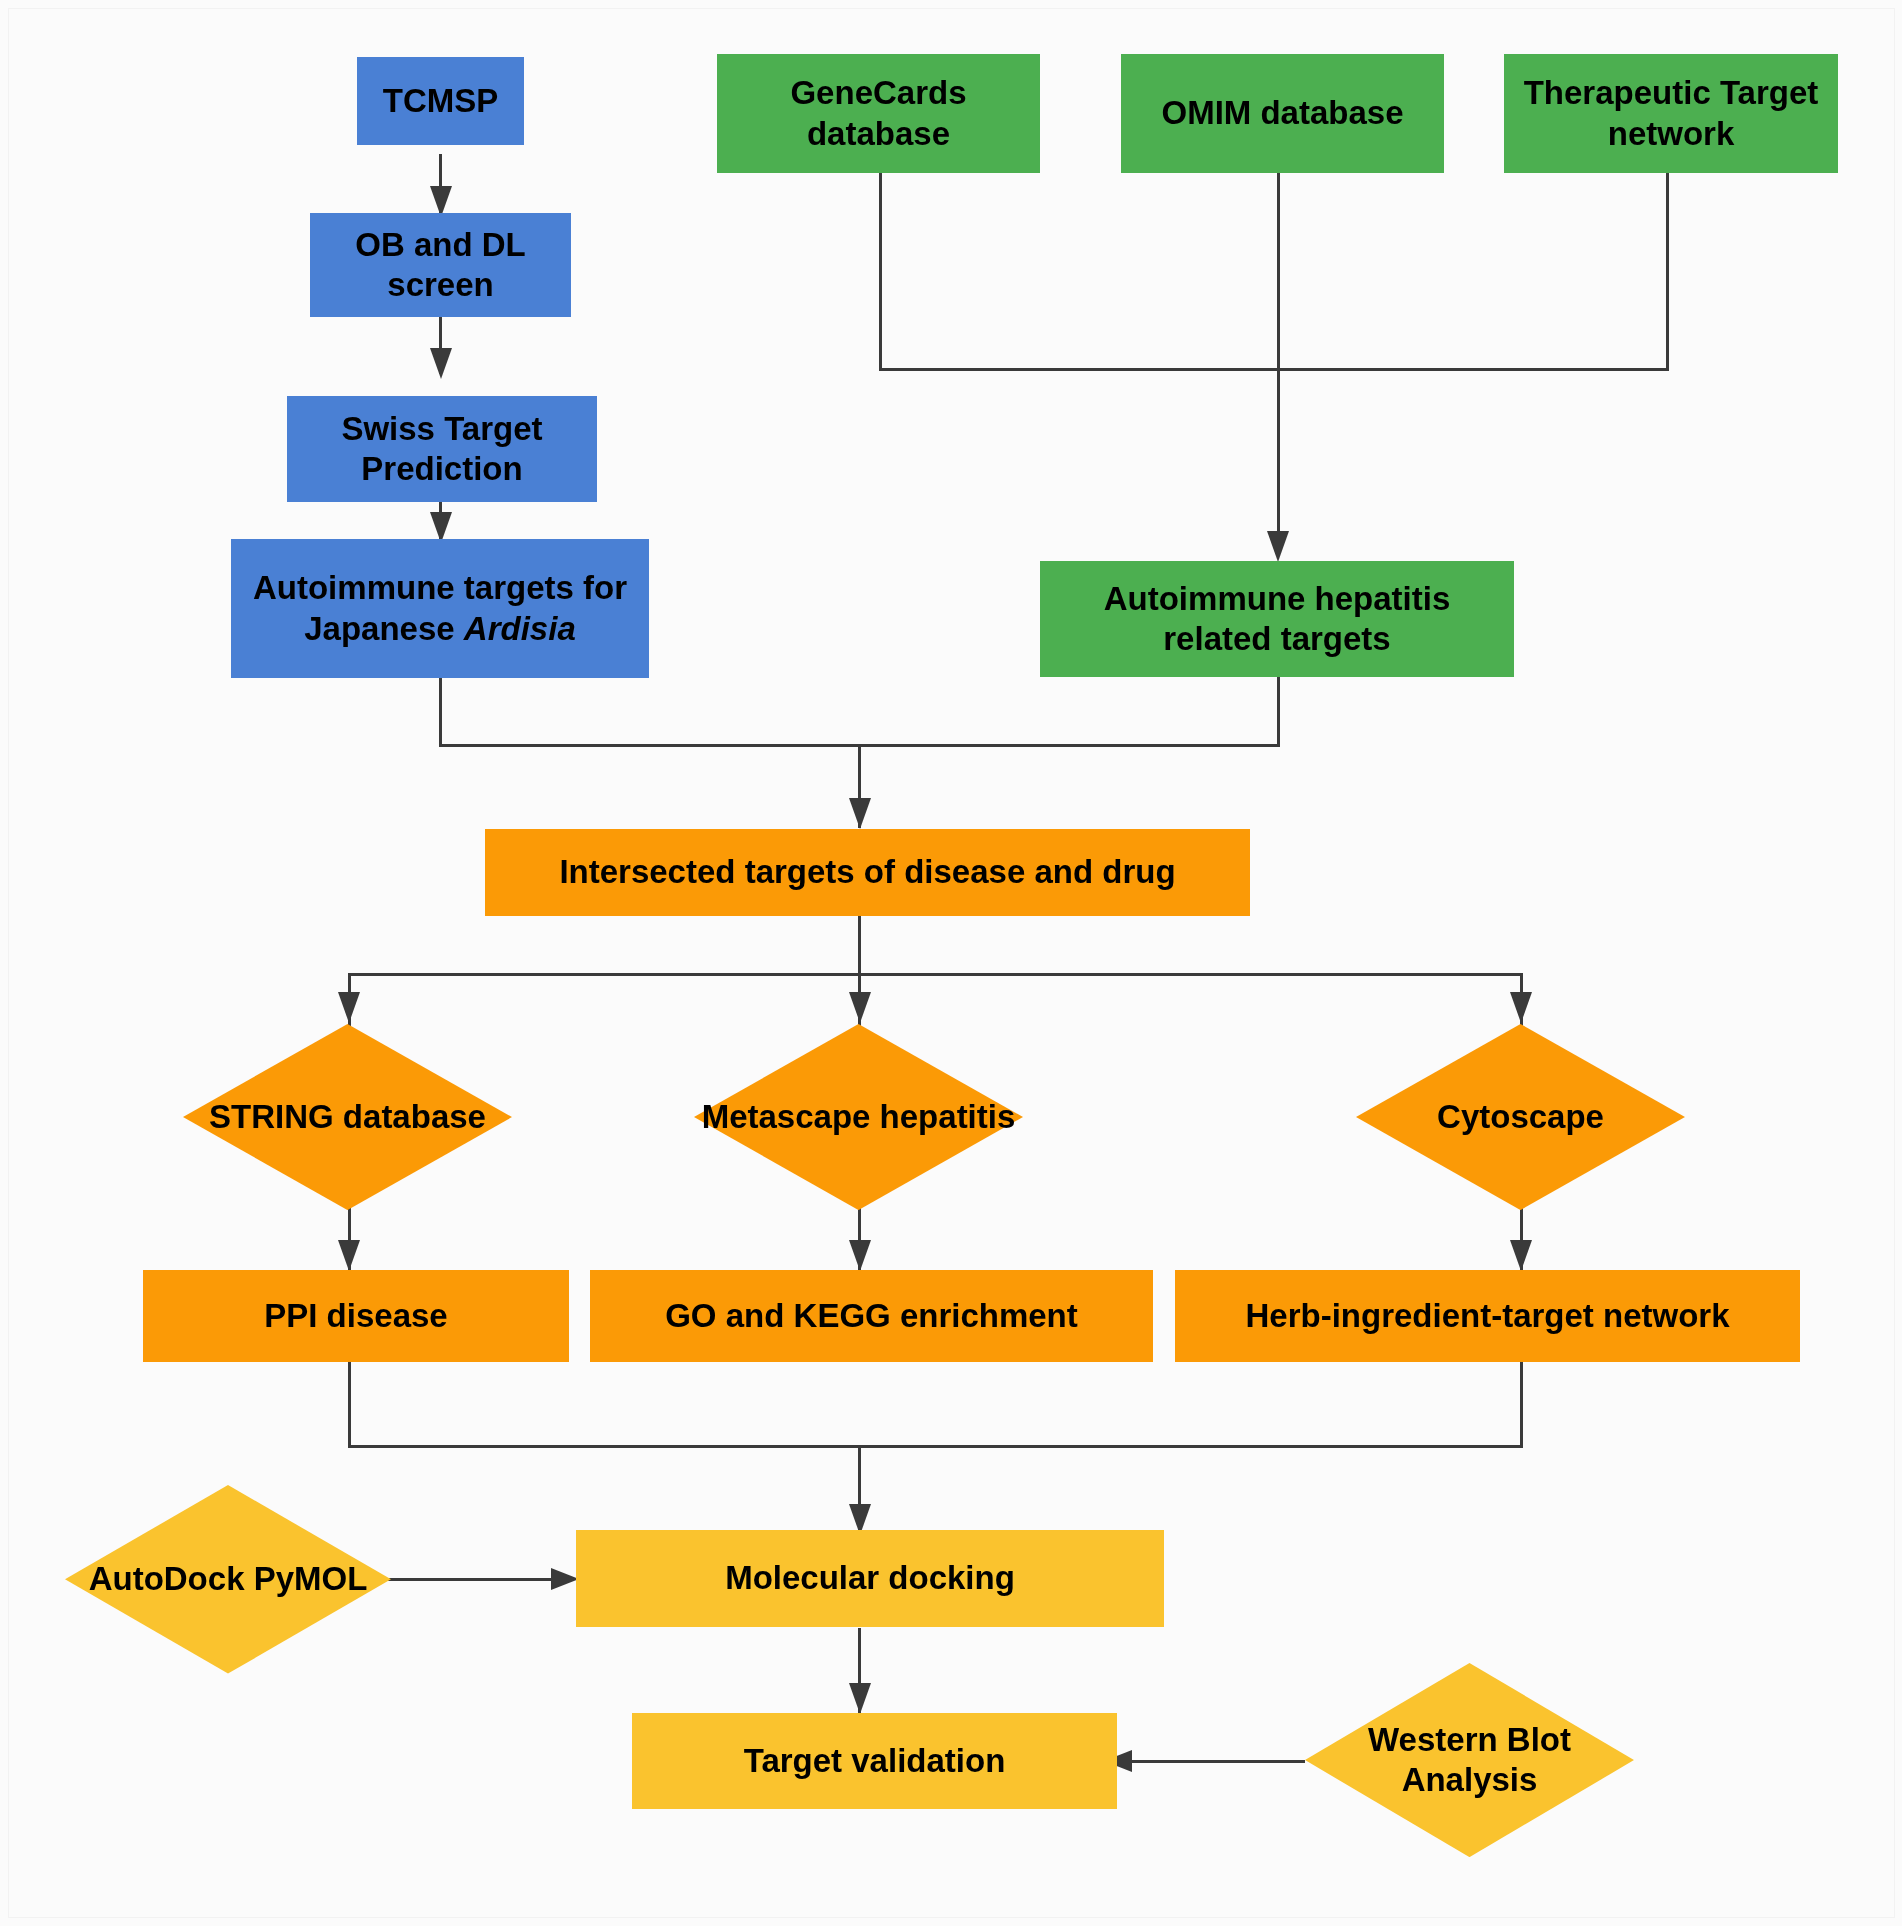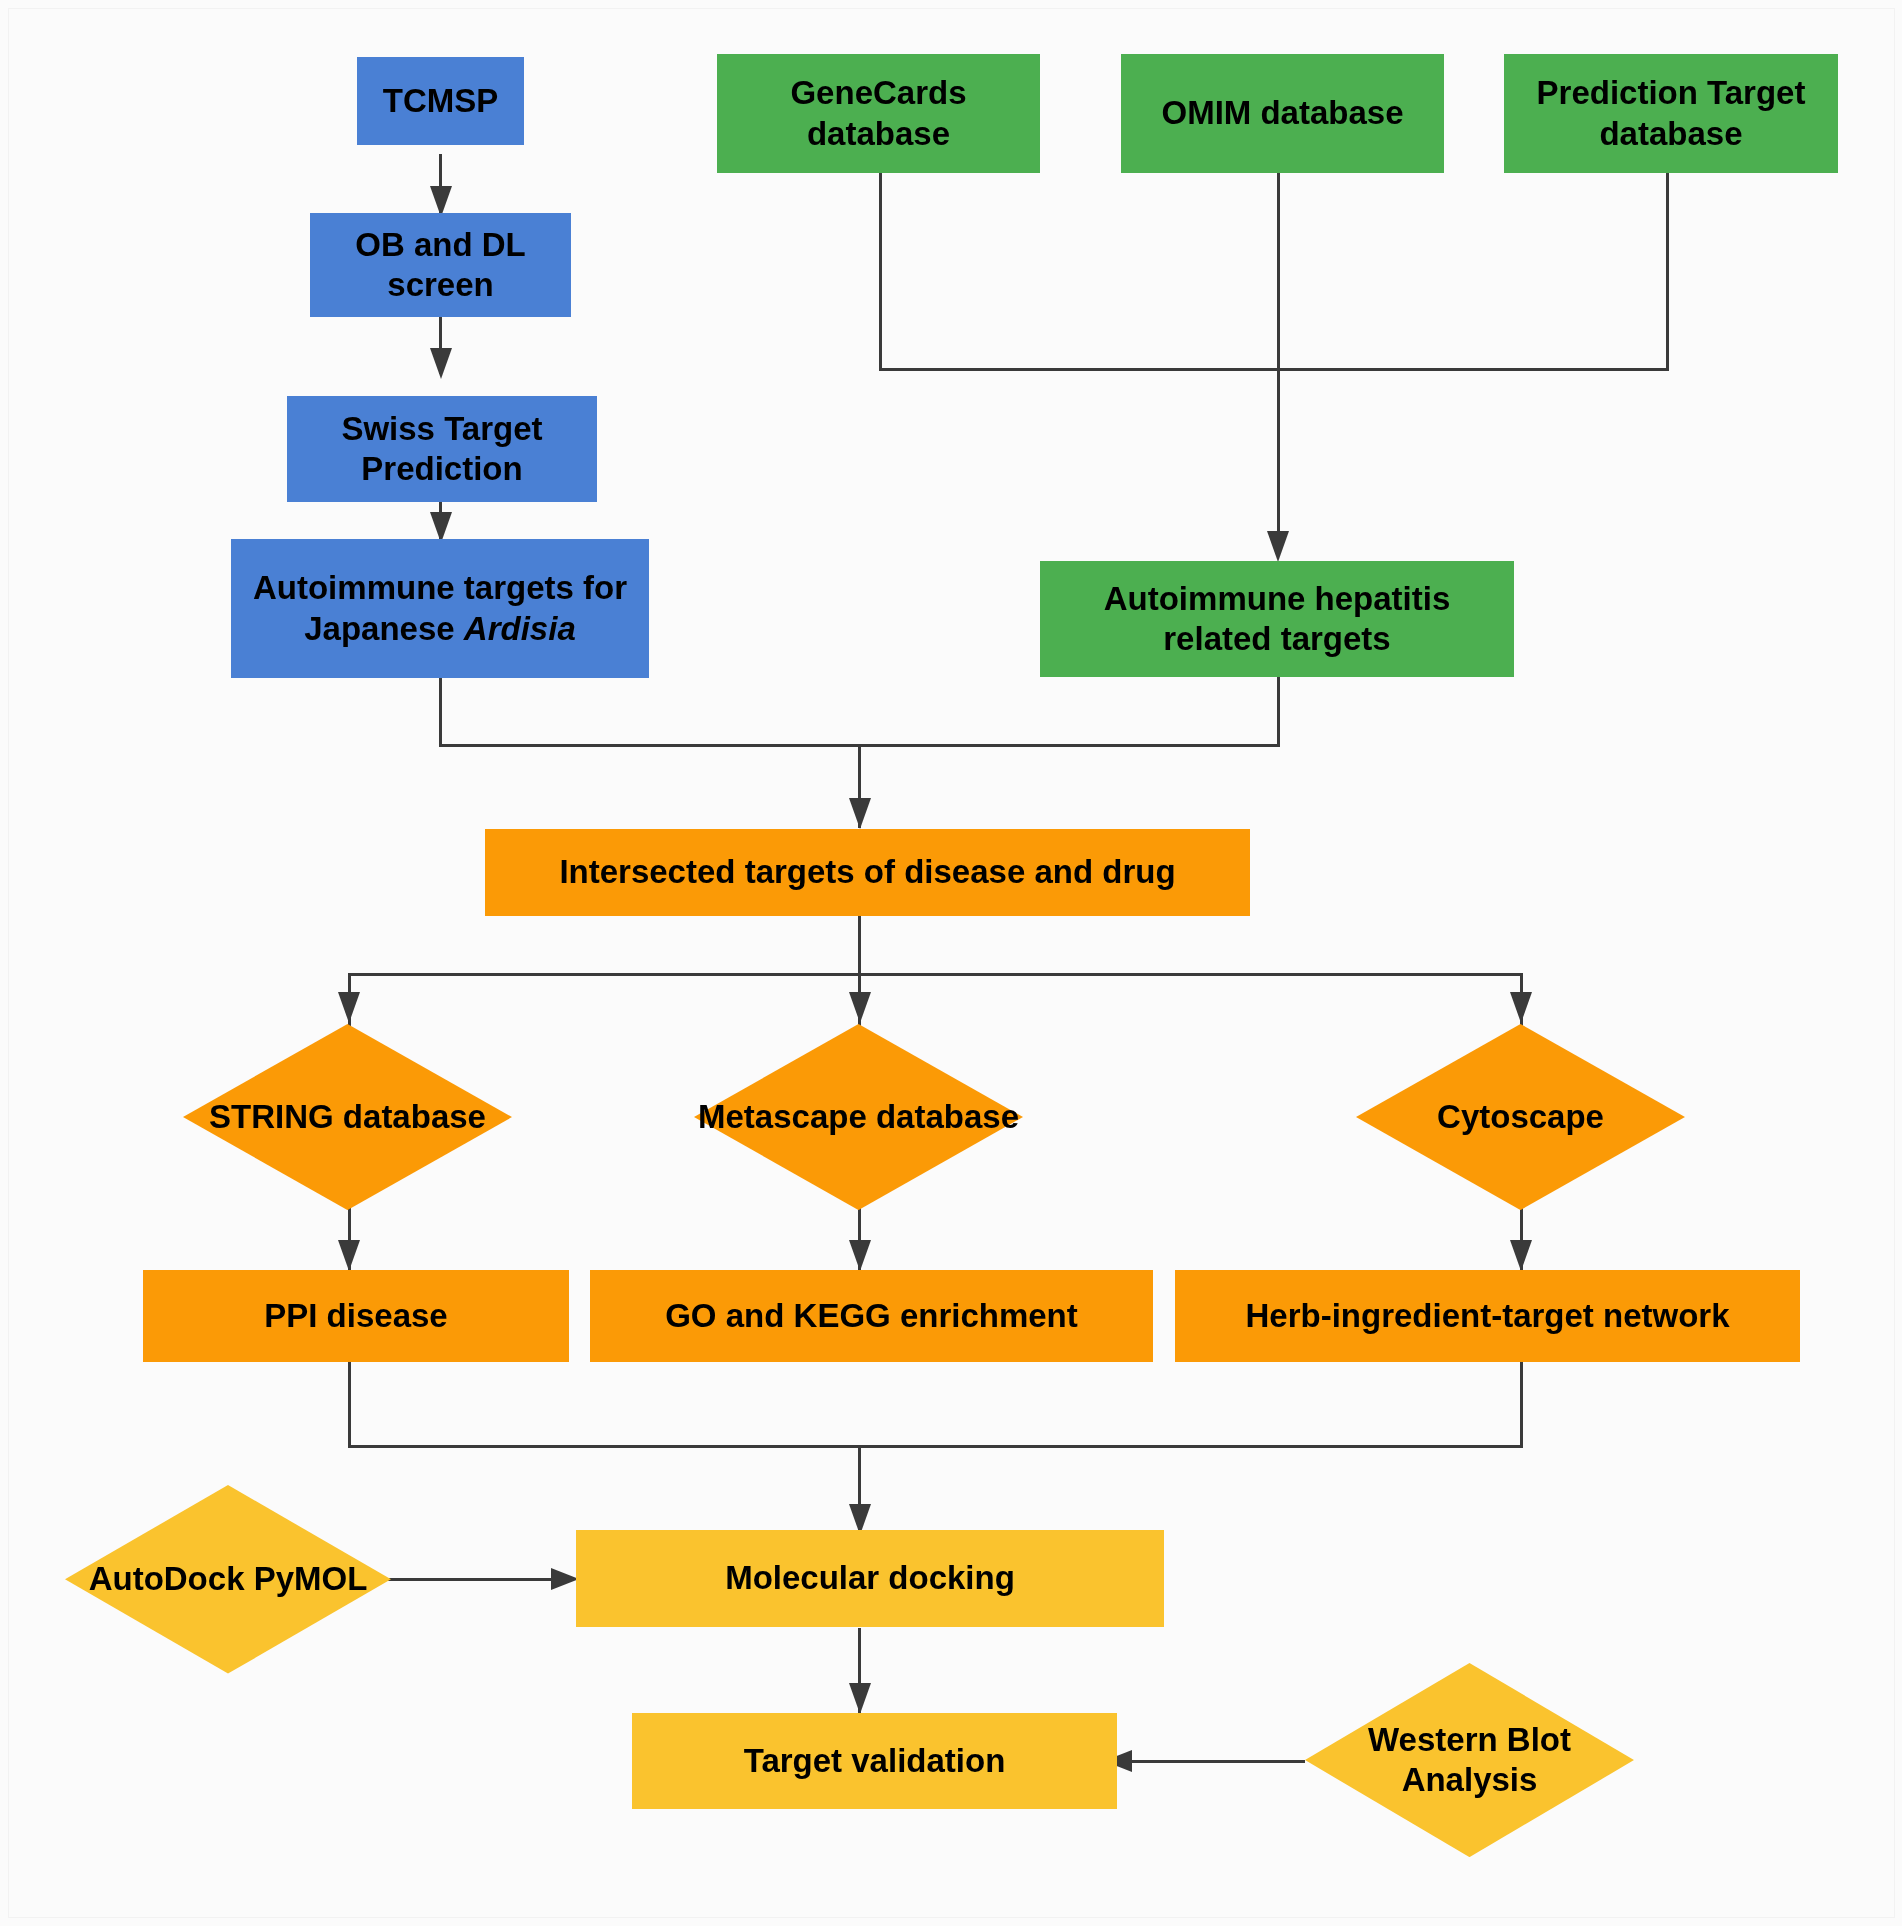--- a/index.html
+++ b/index.html
@@ -182,21 +182,21 @@
 
   <div class="node green" style="left:717px; top:54px; width:323px; height:119px; font-size:33px;">
     <span>GeneCards database</span>
   </div>
 
   <div class="node green" style="left:1121px; top:54px; width:323px; height:119px; font-size:33px;">
     <span>OMIM database</span>
   </div>
 
   <div class="node green" style="left:1504px; top:54px; width:334px; height:119px; font-size:33px;">
-    <span>Prediction Target database</span>
+    <span>Therapeutic Target network</span>
   </div>
 
   <div class="node green" style="left:1040px; top:561px; width:474px; height:116px; font-size:33px;">
     <span>Autoimmune hepatitis related targets</span>
   </div>
 
   <div class="node orange" style="left:485px; top:829px; width:765px; height:87px; font-size:33px;">
     <span>Intersected targets of disease and drug</span>
   </div>
 
@@ -207,21 +207,21 @@
     <div class="dlabel" style="font-size:33px;">
       <span>STRING database</span>
     </div>
   </div>
 
   <div class="diamond" style="left:694px; top:1024px; width:329px; height:186px;">
     <svg class="dshape" viewBox="0 0 610 345" preserveAspectRatio="none">
       <polygon points="305,0 610,172.5 305,345 0,172.5" fill="#fb9a06"></polygon>
     </svg>
     <div class="dlabel" style="font-size:33px;">
-      <span>Metascape database</span>
+      <span>Metascape hepatitis</span>
     </div>
   </div>
 
   <div class="diamond" style="left:1356px; top:1024px; width:329px; height:186px;">
     <svg class="dshape" viewBox="0 0 610 345" preserveAspectRatio="none">
       <polygon points="305,0 610,172.5 305,345 0,172.5" fill="#fb9a06"></polygon>
     </svg>
     <div class="dlabel" style="font-size:33px;">
       <span>Cytoscape</span>
     </div>

